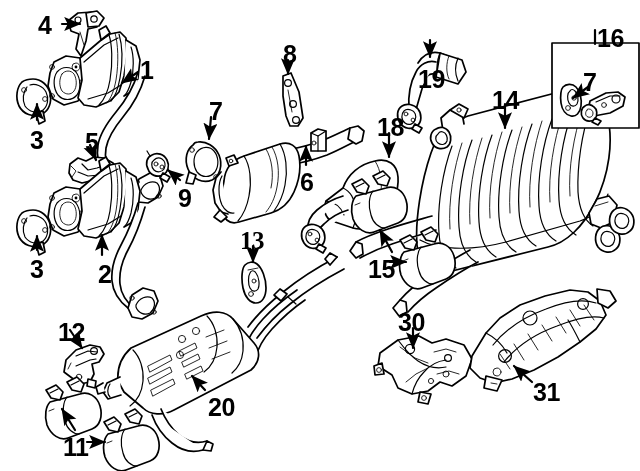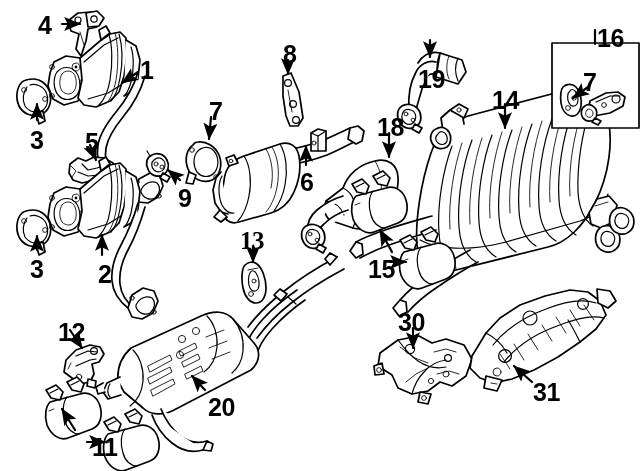--- a/index.html
+++ b/index.html
@@ -468,21 +468,21 @@
   <div class="callout" style="left:98px;top:262px;">2</div>
   <div class="callout" style="left:30px;top:257px;">3</div>
   <div class="callout" style="left:30px;top:128px;">3</div>
   <div class="callout" style="left:38px;top:13px;">4</div>
   <div class="callout" style="left:85px;top:130px;">5</div>
   <div class="callout" style="left:300px;top:170px;">6</div>
   <div class="callout" style="left:209px;top:99px;">7</div>
   <div class="callout" style="left:283px;top:42px;">8</div>
   <div class="callout" style="left:178px;top:186px;">9</div>
   <div class="callout" style="left:208px;top:395px;">20</div>
-  <div class="callout" style="left:63px;top:435px;margin-left:29px;">11</div>
+  <div class="callout" style="left:63px;top:435px;">11</div>
   <div class="callout" style="left:58px;top:320px;">12</div>
   <div class="callout" style="left:240px;top:228px;font-family:Liberation Serif, serif;">13</div>
   <div class="callout" style="left:492px;top:88px;">14</div>
   <div class="callout" style="left:368px;top:257px;">15</div>
   <div class="callout" style="left:585px;top:26px;margin-left:12px;">16</div>
   <div class="callout" style="left:583px;top:70px;">7</div>
   <div class="callout" style="left:377px;top:115px;">18</div>
   <div class="callout" style="left:418px;top:22px;margin-top:45px;">19</div>
   <div class="callout" style="left:398px;top:310px;">30</div>
   <div class="callout" style="left:533px;top:380px;">31</div>

